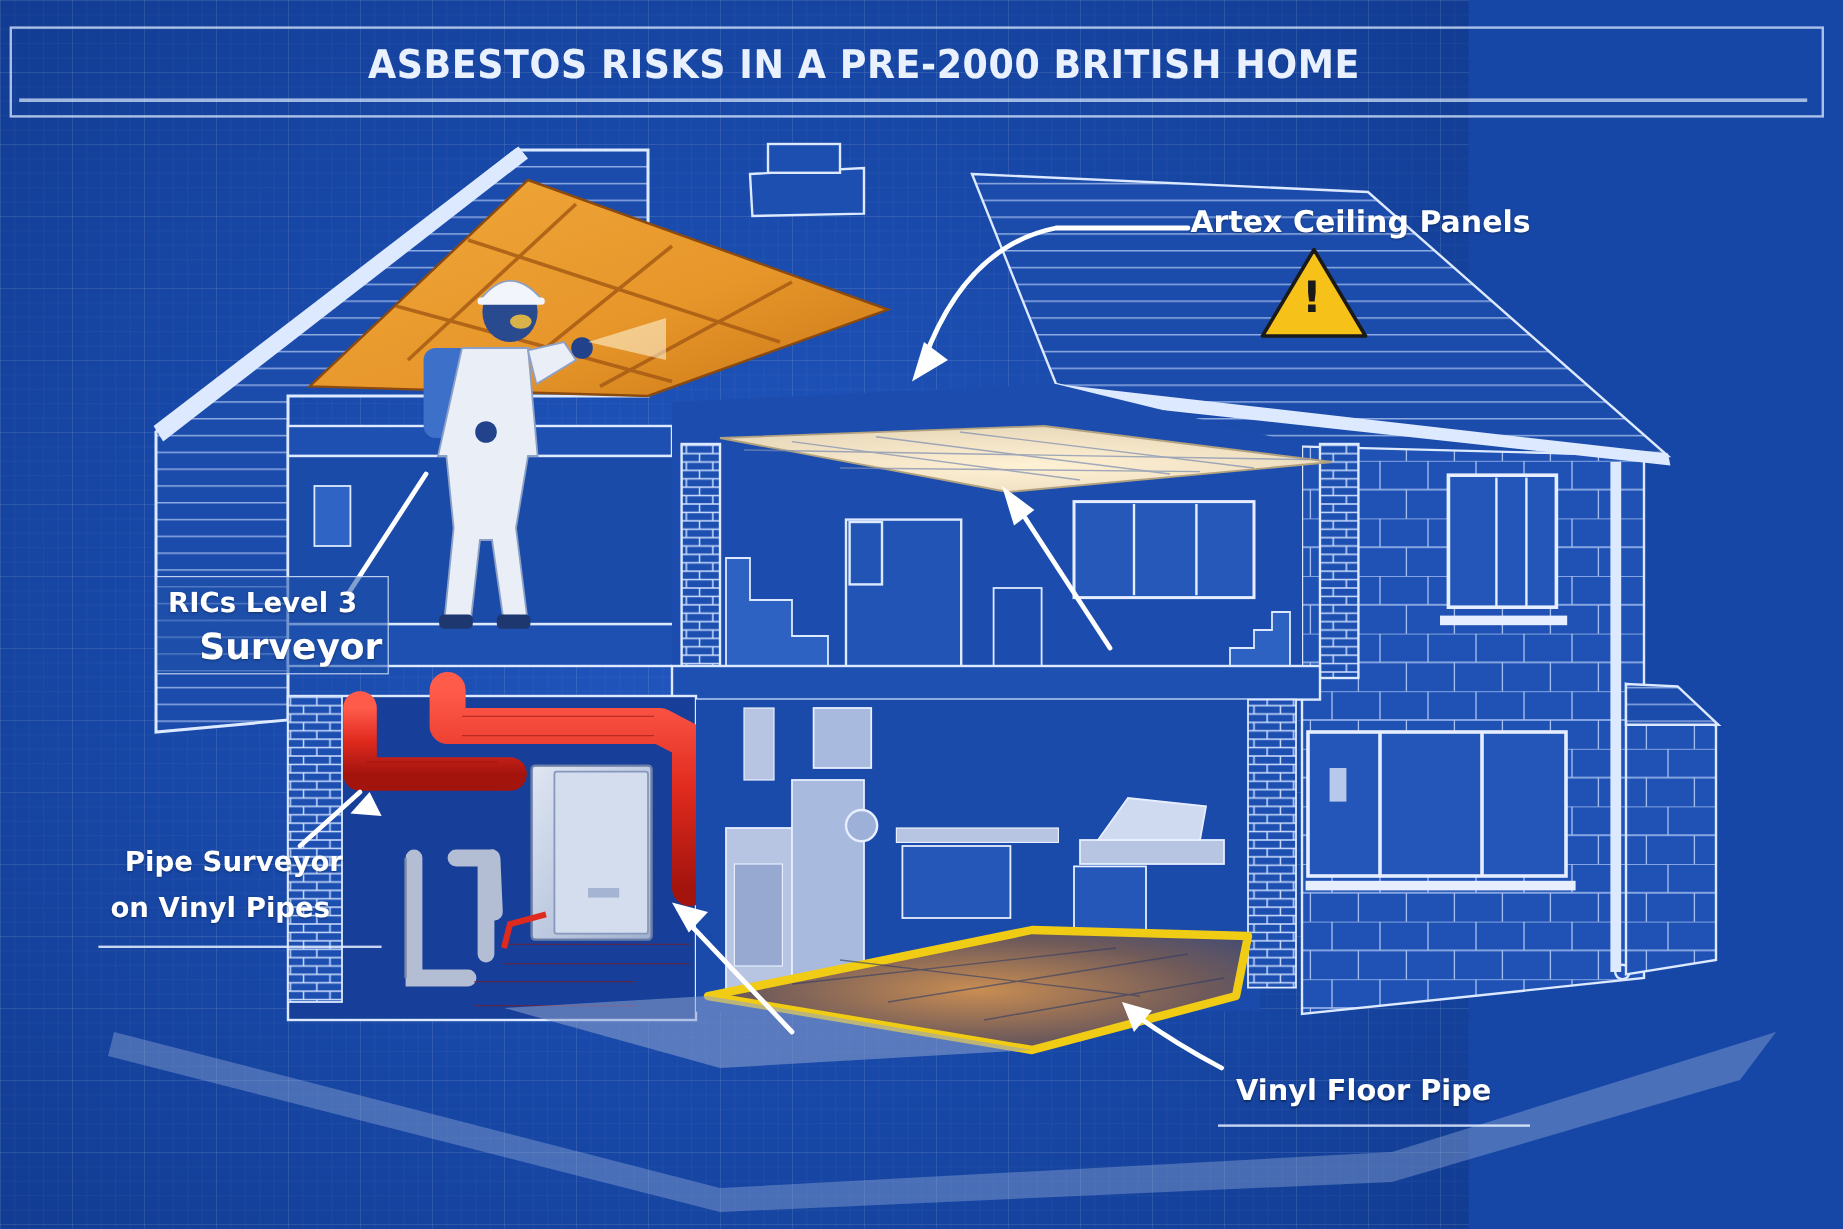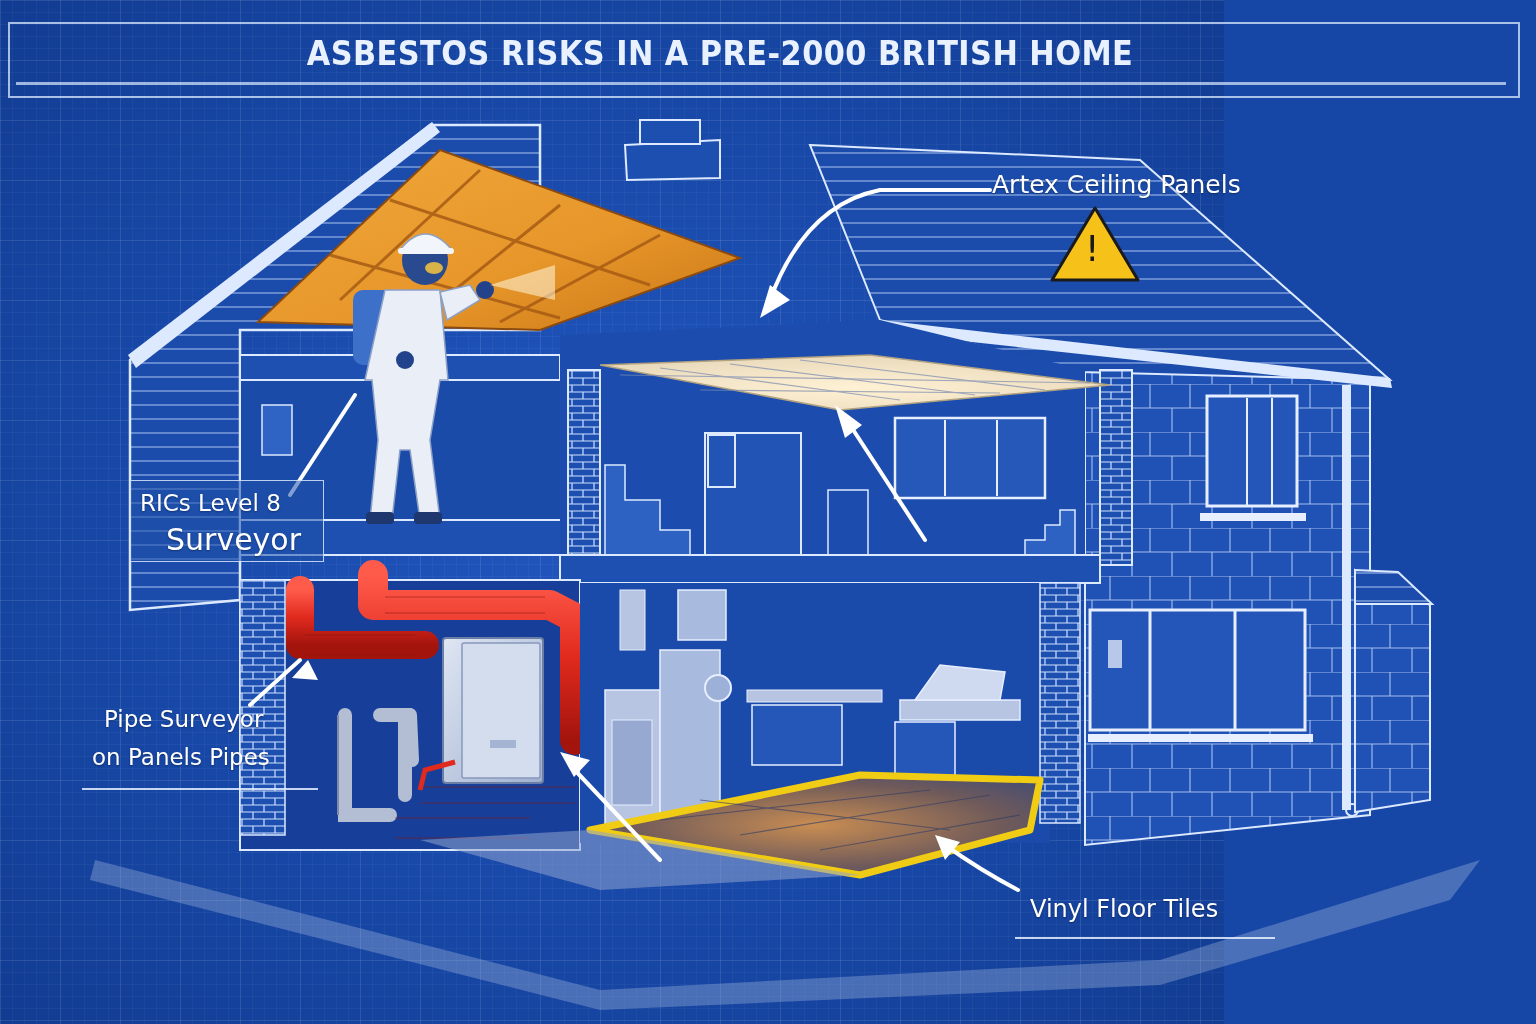--- a/index.html
+++ b/index.html
@@ -12,21 +12,21 @@
       linear-gradient(rgba(255,255,255,0.035) 1px,transparent 1px),
       linear-gradient(90deg,rgba(255,255,255,0.035) 1px,transparent 1px),
       radial-gradient(ellipse at 50% 50%,#2257c0 0%,#1747a6 60%,#123c92 100%);
     background-size:60px 60px,60px 60px,12px 12px,12px 12px,100% 100%;}
   .frame{position:absolute;left:8px;top:22px;width:1508px;height:72px;border:2px solid rgba(220,235,255,0.75);}
   .frame-under{position:absolute;left:16px;top:82px;width:1490px;height:3px;background:rgba(220,235,255,0.7);}
   .title{position:absolute;left:0;top:34px;width:1440px;text-align:center;color:#e9f1ff;
     font-family:"DejaVu Sans","Liberation Sans",sans-serif;font-weight:bold;font-size:33px;letter-spacing:0.5px;
     transform:scaleX(0.92);transform-origin:center;}
   svg.scene{position:absolute;left:0;top:0;}
-  .label{position:absolute;color:#ffffff;font-family:"DejaVu Sans","Liberation Sans",sans-serif;font-weight:normal;
+  .label{position:absolute;color:#ffffff;font-family:"DejaVu Sans","Liberation Sans",sans-serif;font-weight:bold;
     text-shadow:0 1px 2px rgba(0,0,0,0.35);white-space:nowrap;text-align:center;}
   .label-box{position:absolute;border:1.5px solid rgba(230,240,255,0.8);background:rgba(30,80,170,0.55);}
   .underline{position:absolute;height:2px;background:rgba(230,240,255,0.85);}
 </style>
 </head>
 <body>
 
 <div class="canvas">
 
   <div class="frame"></div>
@@ -222,23 +222,23 @@
     <g>
       <polygon points="1095,208 1138,280 1052,280" fill="#f6c21a" stroke="#1a1a1a" stroke-width="3" stroke-linejoin="round"></polygon>
     </g>
   </svg>
 
   <div class="label" style="left:1085px;top:228px;font-size:36px;color:#1a1a1a;text-shadow:none;">!</div>
 
   <div class="label" style="left:992px;top:170px;font-size:25px;">Artex Ceiling Panels</div>
 
   <div class="label-box" style="left:130px;top:480px;width:192px;height:80px;"></div>
-  <div class="label" style="left:140px;top:490px;font-size:23px;">RICs Level 8</div>
+  <div class="label" style="left:140px;top:490px;font-size:23px;">RICs Level 3</div>
   <div class="label" style="left:166px;top:522px;font-size:30px;">Surveyor</div>
 
   <div class="label" style="left:104px;top:706px;font-size:23px;">Pipe Surveyor</div>
-  <div class="label" style="left:92px;top:744px;font-size:23px;">on Panels Pipes</div>
+  <div class="label" style="left:92px;top:744px;font-size:23px;">on Vinyl Pipes</div>
   <div class="underline" style="left:82px;top:788px;width:236px;"></div>
 
-  <div class="label" style="left:1030px;top:895px;font-size:24px;">Vinyl Floor Tiles</div>
+  <div class="label" style="left:1030px;top:895px;font-size:24px;">Vinyl Floor Pipe</div>
   <div class="underline" style="left:1015px;top:937px;width:260px;"></div>
 
 </div>
 
 </body></html>

